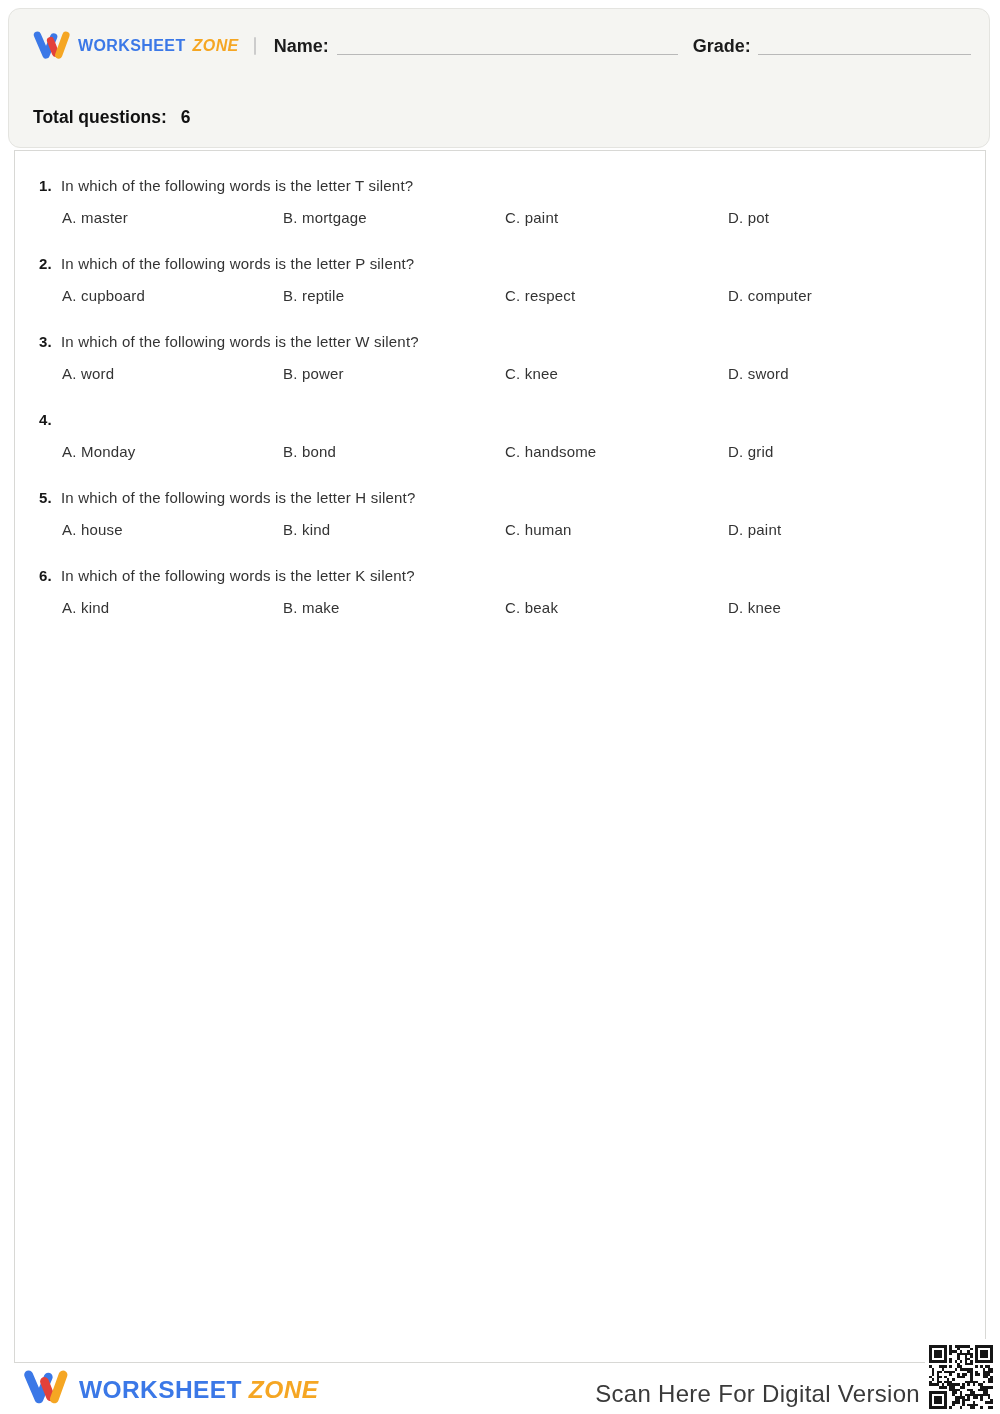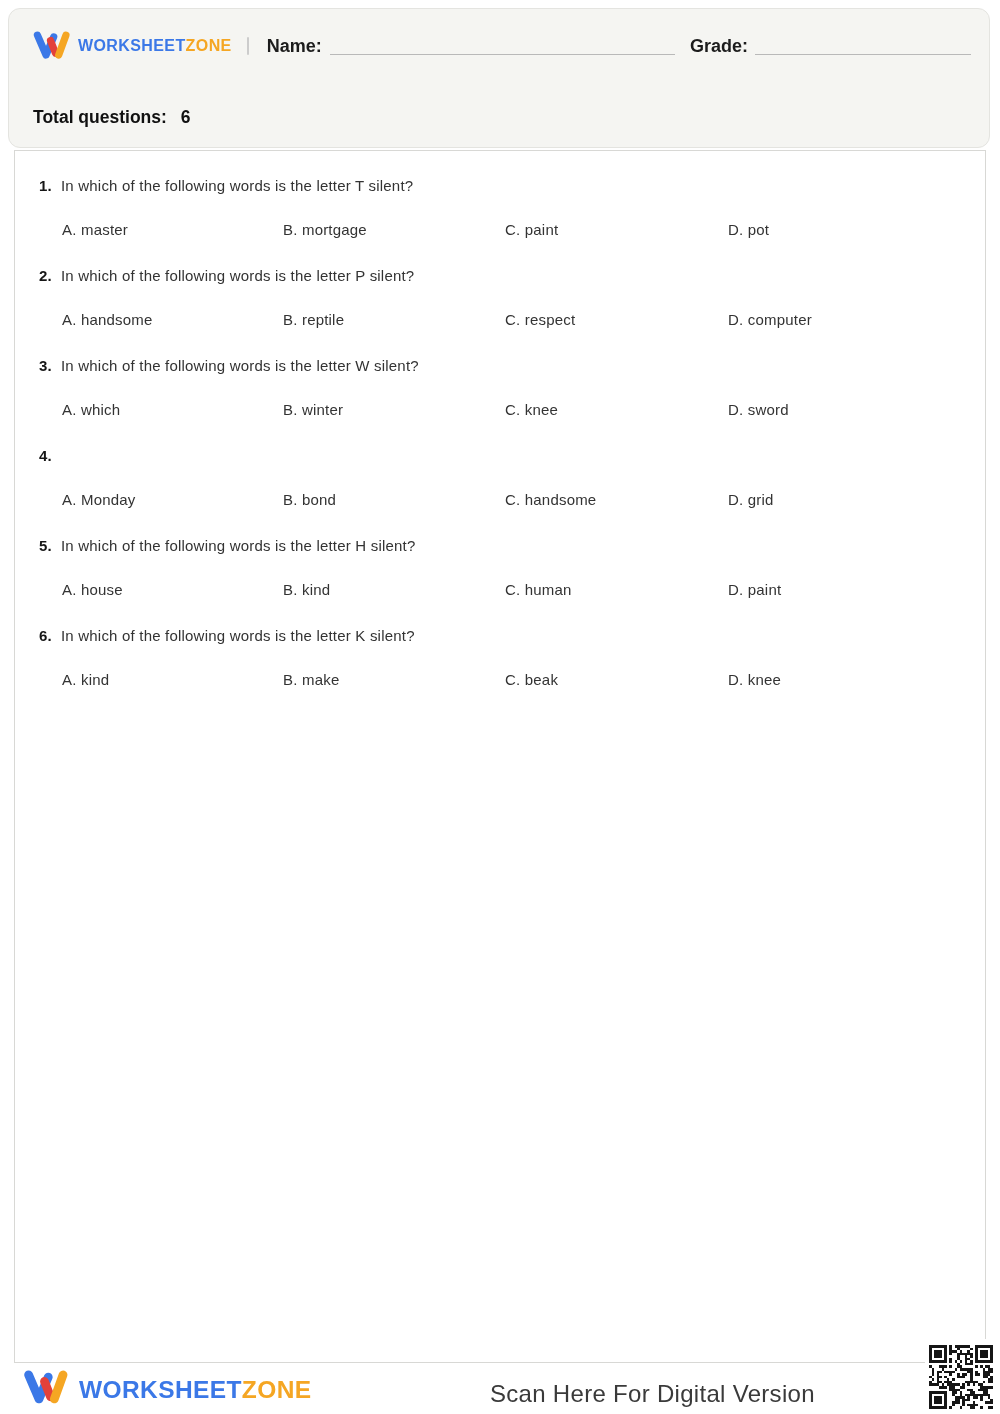--- a/index.html
+++ b/index.html
@@ -30,21 +30,21 @@
     border-radius:12px;
   }
   .header-row{
     position:absolute; left:22px; right:18px; top:16px; height:42px;
     display:flex; align-items:center;
   }
   .brand{display:flex; align-items:center; gap:7px;}
   .brand svg{display:block;}
   .brand-text{font-weight:bold; letter-spacing:.4px; white-space:nowrap;}
   .brand-text .w1{color:var(--blue);text-align:right;}
-  .brand-text .w2{color:var(--amber); margin-left:0;}
+  .brand-text .w2{color:var(--amber); margin-left:7px;font-style:italic;}
   .header-row .brand-text{font-size:16px;}
   .v-divider{
     width:2px; height:18px; background:#cccccc; border-radius:1px;
     margin:0 18px 0 15px;
   }
   .field-label{font-size:18px; font-weight:bold; color:var(--ink); white-space:nowrap;}
   .fill-line{height:0; border-bottom:1px solid var(--line); margin-top:16px;}
   .fill-line.name{flex-grow:1.6; margin-left:8px; margin-right:15px;}
   .fill-line.grade{flex-grow:1; margin-left:7px;}
   .totals-row{
@@ -62,35 +62,35 @@
     padding-top:26px;
   }
   .q-block{margin-bottom:24px;}
   .q-line{
     display:flex; align-items:baseline;
     padding-left:24px; height:22px;
     font-size:15px; color:var(--qtext); letter-spacing:.2px;
   }
   .q-num{font-weight:bold; color:#161616; width:22px; flex:none;}
   .opts{
-    margin-top:22px; height:22px;
+    margin-top:10px; height:22px;
     display:grid; grid-template-columns:221px 222px 223px 1fr;
     padding-left:47px;
     font-size:15px; color:var(--qtext); letter-spacing:.2px;
   }
 
   
   .footer-brand{
     position:absolute; left:20px; top:1366px; height:48px;
     display:flex; align-items:center; gap:9px;
   }
   .footer-brand .brand-text{font-size:24.5px;}
   .scan-text{
     position:absolute; left:490px; top:1380px; width:430px;
-    font-size:24px; color:#3a3a3a; letter-spacing:.3px;
+    text-align:right; font-size:24px; color:#3a3a3a; letter-spacing:.3px;
     white-space:nowrap;
   }
   .qr-box{
     position:absolute; left:925px; top:1339px; width:72px; height:75px;
     background:#ffffff; display:flex; align-items:center; justify-content:center;
   }
   .qr-box svg{width:64px; height:64px; display:block;}
 </style>
 </head>
 <body>
@@ -133,35 +133,35 @@
       <span>D. pot</span>
     </div>
   </div>
 
   <div class="q-block">
     <div class="q-line">
       <span class="q-num">2.</span>
       <span class="q-text">In which of the following words is the letter P silent?</span>
     </div>
     <div class="opts">
-      <span>A. handsome</span>
+      <span>A. cupboard</span>
       <span>B. reptile</span>
       <span>C. respect</span>
       <span>D. computer</span>
     </div>
   </div>
 
   <div class="q-block">
     <div class="q-line">
       <span class="q-num">3.</span>
       <span class="q-text">In which of the following words is the letter W silent?</span>
     </div>
     <div class="opts">
-      <span>A. which</span>
-      <span>B. winter</span>
+      <span>A. word</span>
+      <span>B. power</span>
       <span>C. knee</span>
       <span>D. sword</span>
     </div>
   </div>
 
   <div class="q-block">
     <div class="q-line">
       <span class="q-num">4.</span>
     </div>
     <div class="opts">

